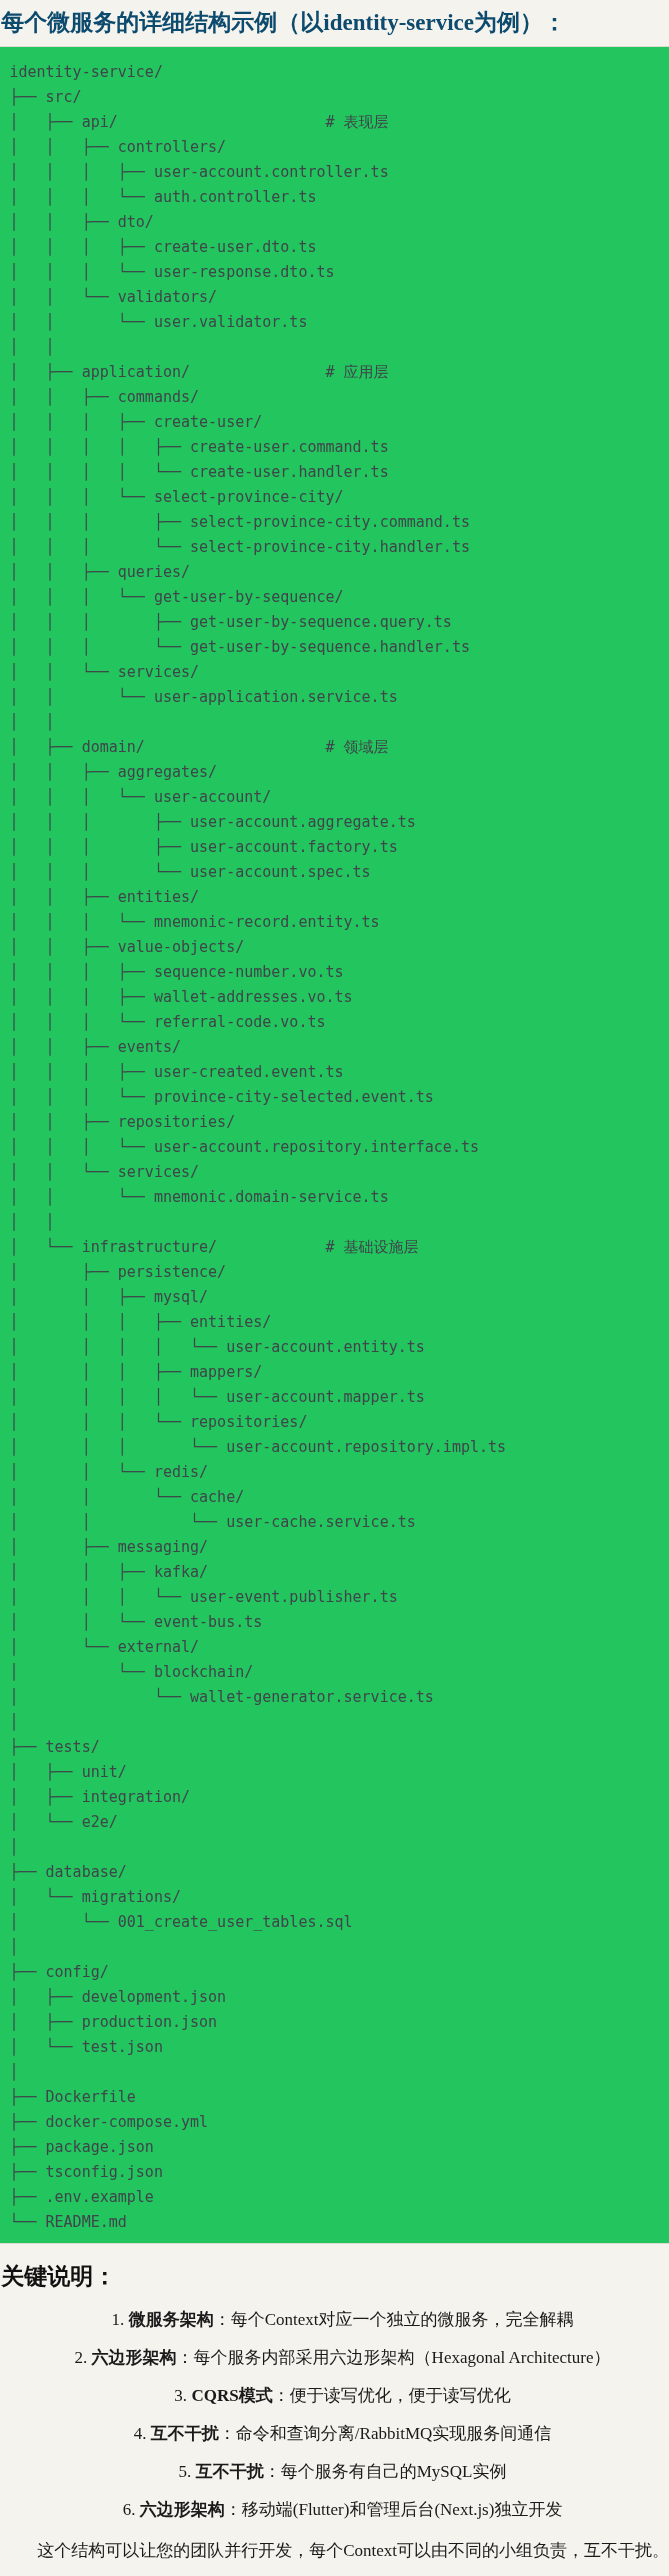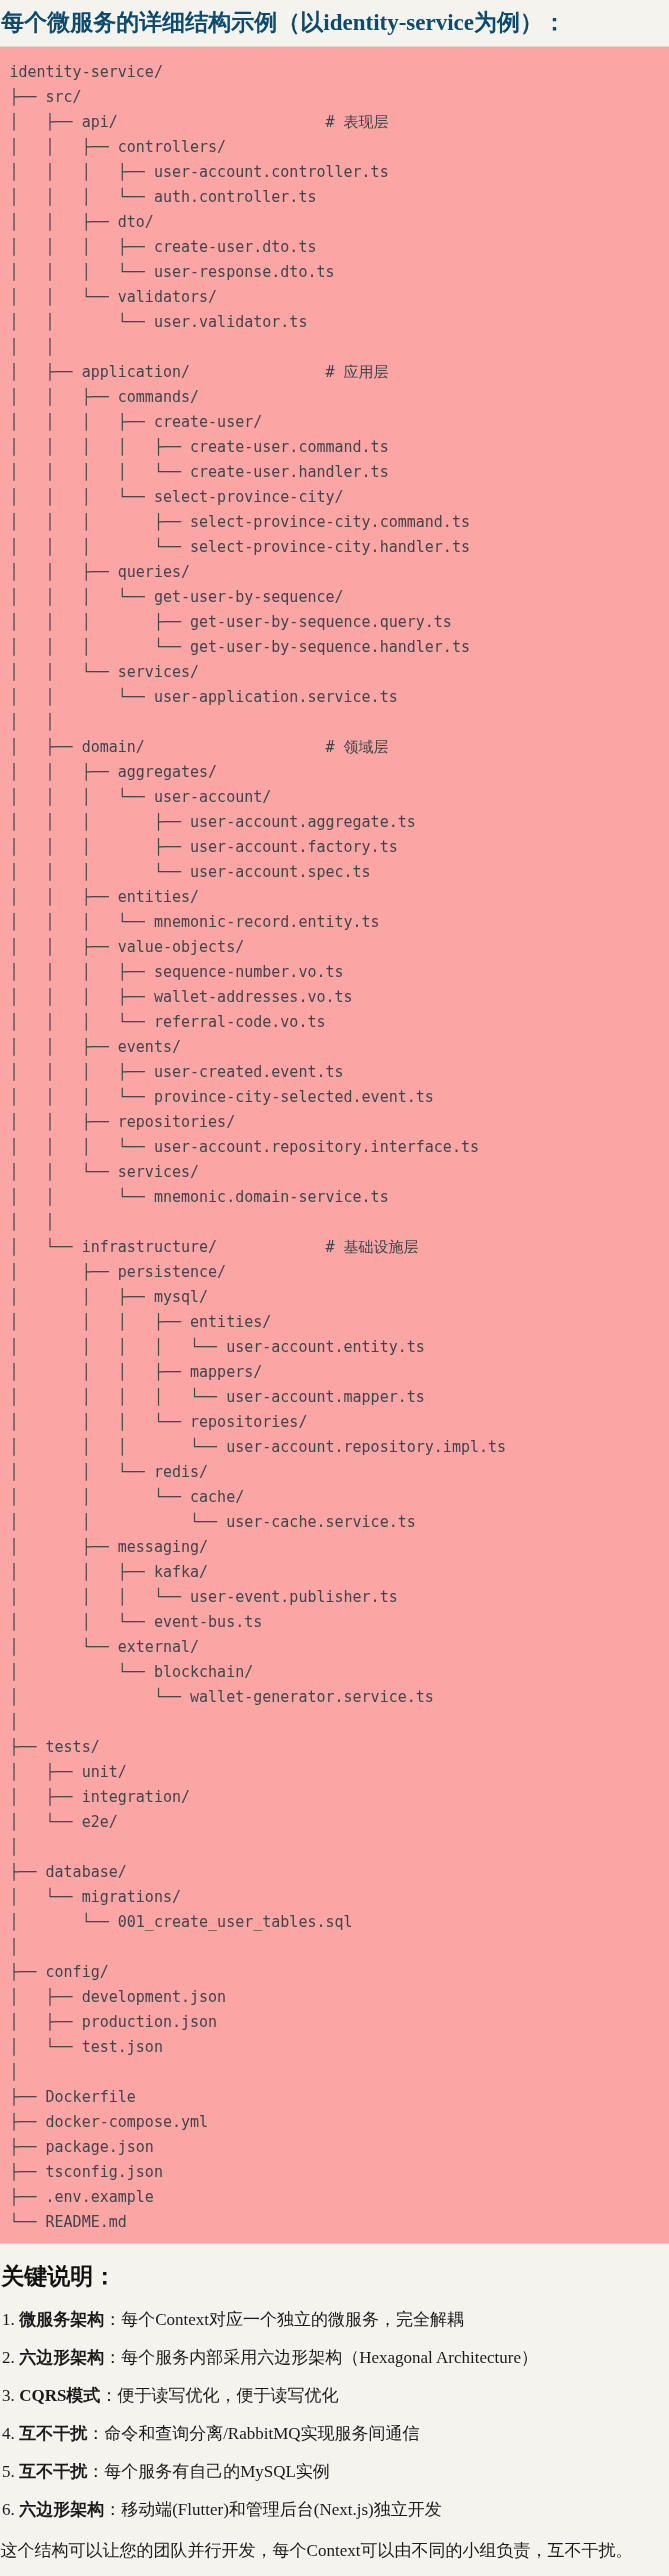--- a/index.html
+++ b/index.html
@@ -11,21 +11,21 @@
     font-family: "Liberation Serif", serif;
   }
   .page-title {
     font-size: 23px;
     font-weight: 700;
     line-height: 1.35;
     margin: 6.9px 6.3px 8.1px 1.3px;
     color: #0c4a6e;
   }
   .code-block {
-    background: #fca5a5;
+    background: #22c55e;
     border-top: 0.6px solid #dcdad3;
     border-bottom: 0.6px solid #dcdad3;
     padding: 12.5px 9.4px 8.8px 9.4px;
   }
   .code-block pre {
     margin: 0;
     font-family: "DejaVu Sans Mono", monospace;
     font-size: 15px;
     line-height: 25px;
     color: #40454b;
@@ -33,28 +33,30 @@
   }
   .notes-heading {
     font-size: 23px;
     font-weight: 700;
     margin: 17px 0 0 1.3px;
     color: #111111;
   }
   .note-item {
     font-size: 17px;
     line-height: 21px;
-    margin: 17px 0 0 2px;
+    margin: 17px 0 0 16px;
+    text-align: center;
   }
   .note-num { margin-right: 4.4px; }
   .note-term { font-weight: 700; }
   .closing-paragraph {
     font-size: 17px;
     line-height: 21px;
     margin: 19.4px 0 15px 0.6px;
+    text-align: right;
   }
 </style>
 </head>
 <body>
 
 <div class="page-title">每个微服务的详细结构示例（以identity-service为例）：</div>
 
 <div class="code-block">
   <pre>identity-service/
 ├── src/

